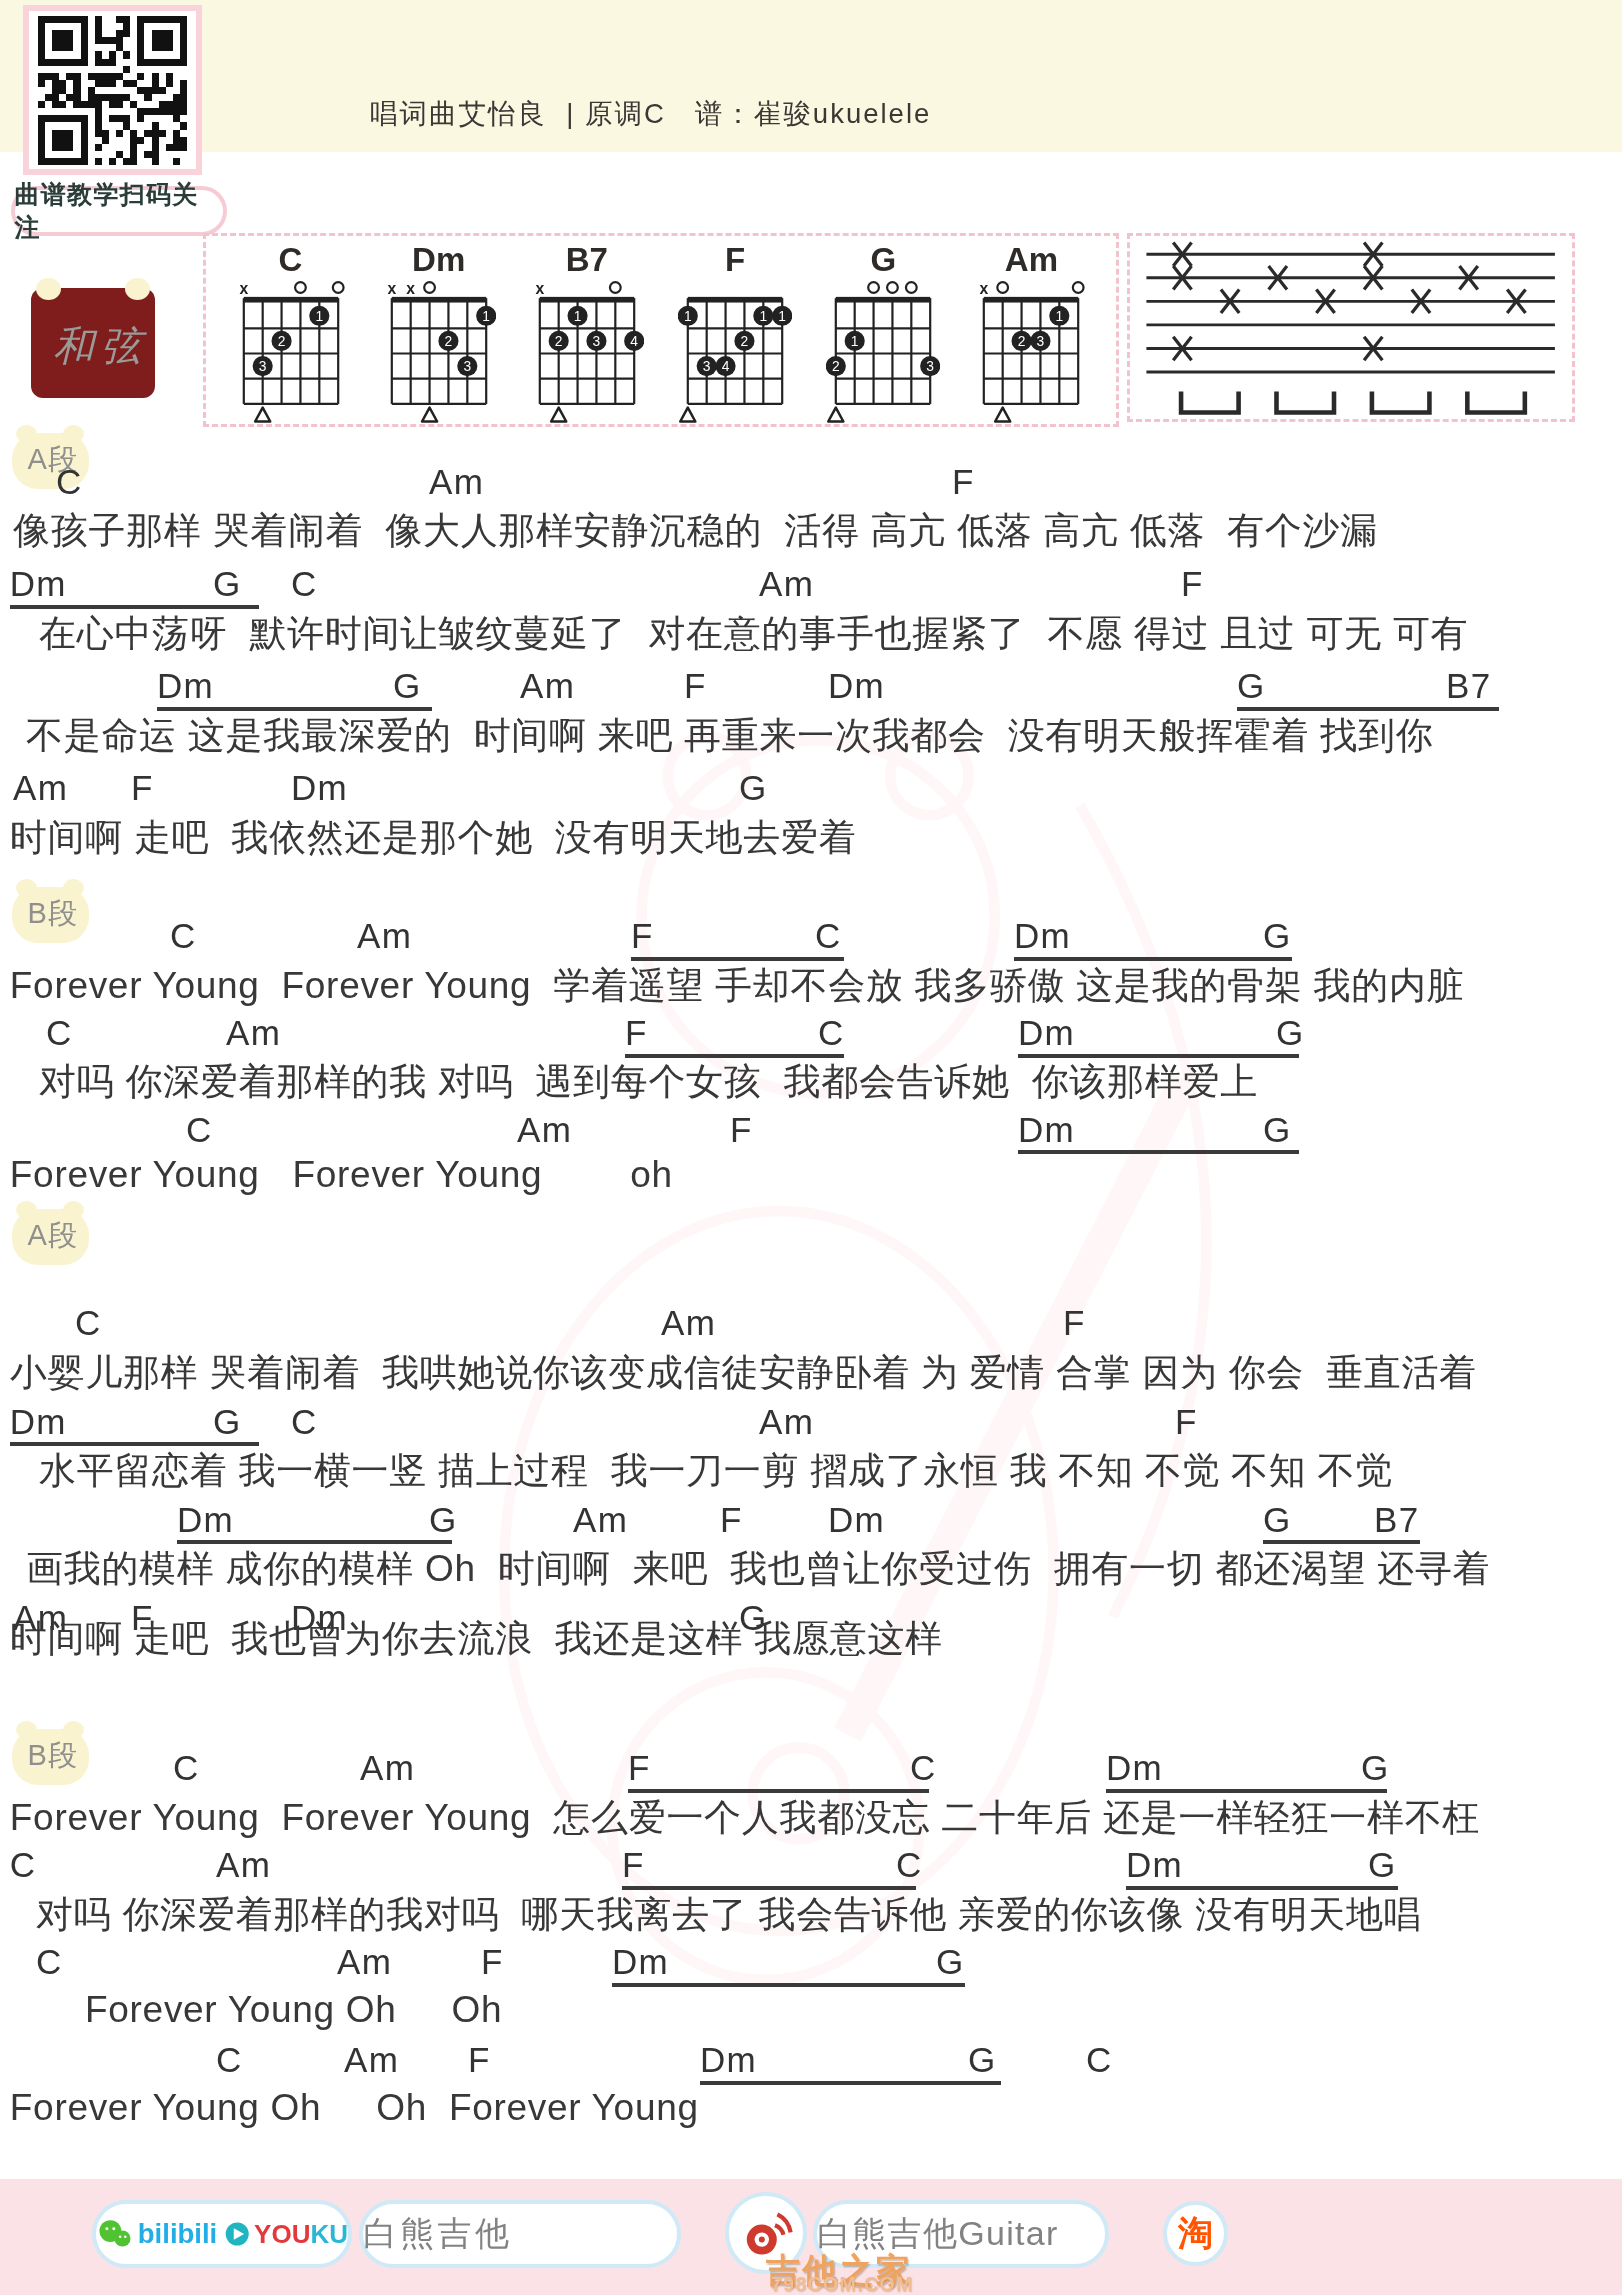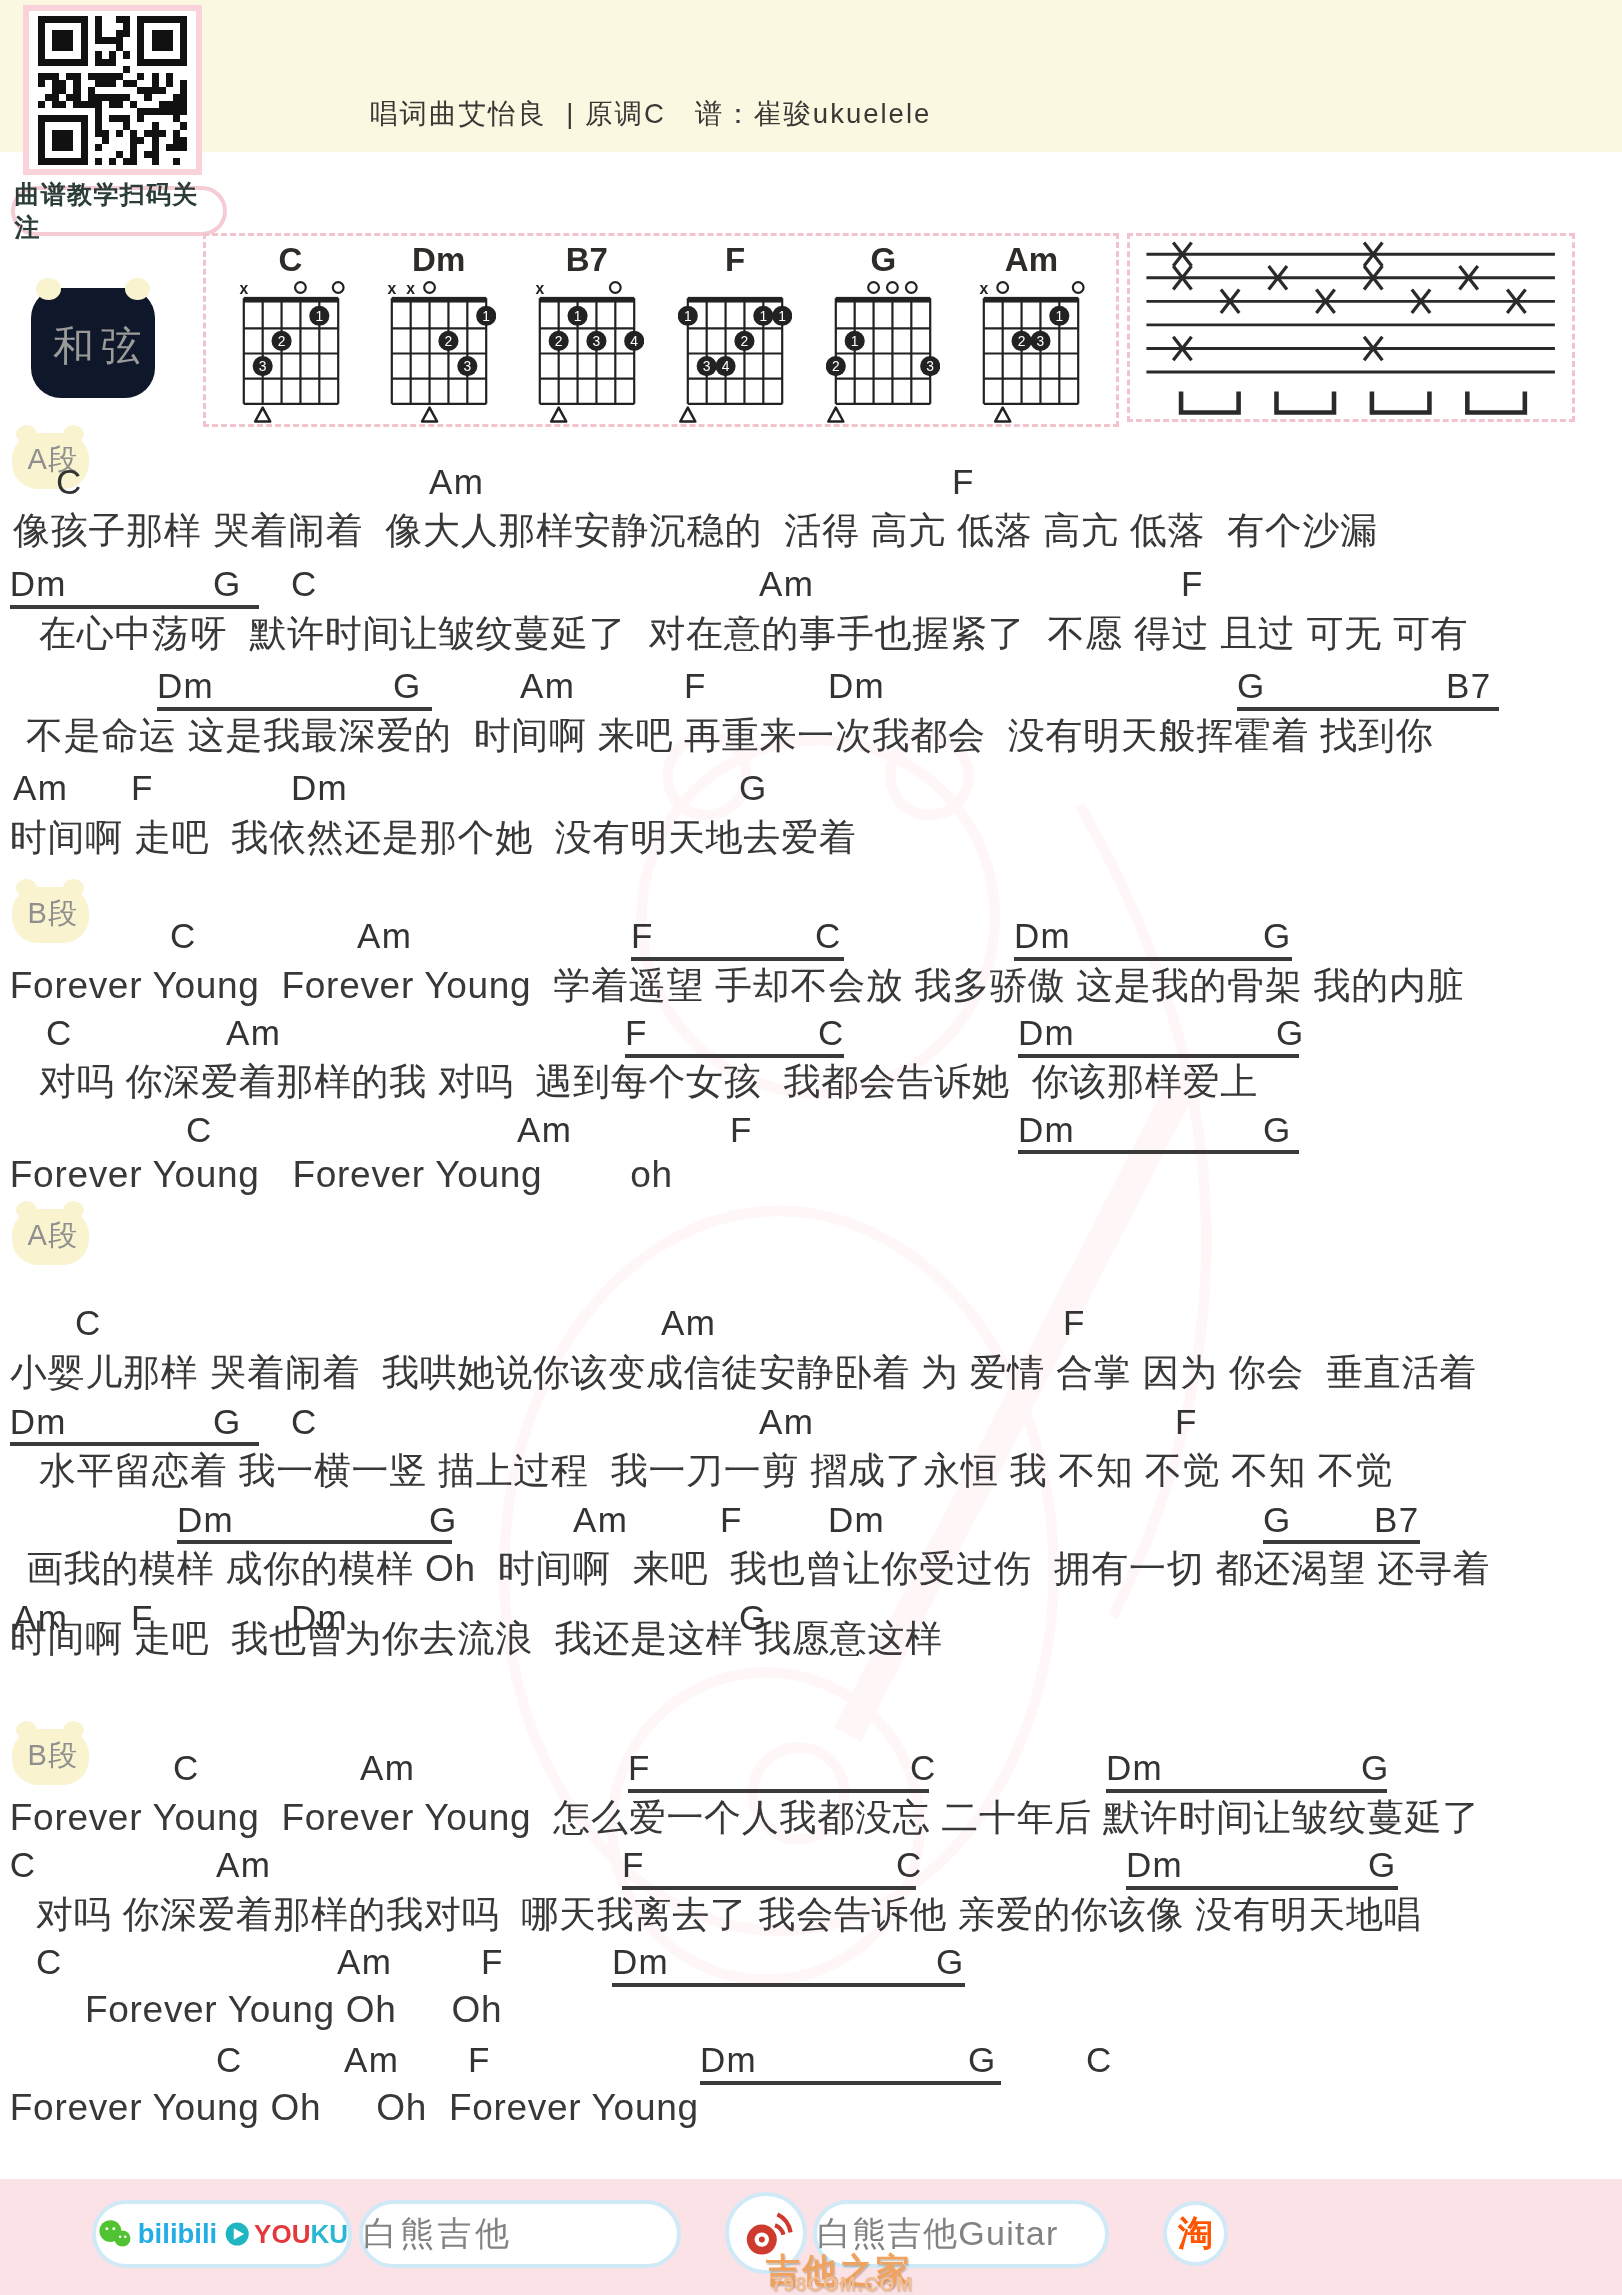--- a/index.html
+++ b/index.html
@@ -12,21 +12,21 @@
   .qr-badge{position:absolute;left:10.5px;top:186px;width:208px;height:42px;background:#ffffff;
             border:4.6px solid #f6ccd4;border-radius:26px;display:flex;align-items:center;justify-content:center;
             font-size:25px;font-weight:bold;color:#2a3d39;letter-spacing:1.3px;}
   .title-row{position:absolute;left:330px;top:7.9px;display:flex;align-items:flex-end;}
   .title-main{font-size:63px;font-weight:bold;letter-spacing:9.2px;color:#3b3734;white-space:pre;}
   .title-suffix{font-size:30px;font-weight:bold;color:#3b3734;margin-left:18.3px;margin-bottom:10.5px;letter-spacing:3.9px;}
   .subtitle{position:absolute;left:370px;top:96px;font-size:27.5px;color:#3b3734;letter-spacing:2px;white-space:pre;}
   .logo{position:absolute;left:1392px;top:38px;width:213px;height:213px;border:5.9px solid #f8ccd5;
         border-radius:50%;background:#ffffff;}
   
-  .blob{position:absolute;background:#0f172a;border-radius:30px;}
+  .blob{position:absolute;background:#7f1d1d;border-radius:12px;font-style:italic;}
   .blob::before,.blob::after{content:"";position:absolute;top:-10.5px;width:25px;height:22px;background:#f9f3cf;border-radius:50%;}
   .blob::before{left:5.2px}.blob::after{right:5.2px}
   .hx-label{position:absolute;left:31px;top:288px;width:124px;height:110px;}
   .hx-label .txt{position:absolute;left:22px;top:31px;font-size:41px;color:#9a9a98;letter-spacing:6.5px;}
   .dashed-box{position:absolute;border:3.9px dashed #f3c3cd;background:transparent;}
   .box-diagrams{left:203px;top:233px;width:876px;height:183px;display:flex;justify-content:space-between;
                 padding:5.2px 17px 0 17px;box-sizing:content-box;}
   .box-rhythm{left:1127px;top:233px;width:442px;height:183px;}
   .diagram{width:135px;display:flex;flex-direction:column;align-items:center;}
   .diagram .nm{font-size:33px;font-weight:bold;color:#2f2b28;height:37px;line-height:37px;}
@@ -548,21 +548,21 @@
       <div class="chord-row" style="top: 1748px;">
         <span class="ch" style="left: 173px;">C</span>
         <span class="ch" style="left: 360px;">Am</span>
         <span class="ch" style="left: 628px;">F</span>
         <span class="ch" style="left: 910px;">C</span>
         <span class="ch" style="left: 1106px;">Dm</span>
         <span class="ch" style="left: 1361px;">G</span>
       </div>
       <div class="ul-rule" style="left: 628px; top: 1789px; width: 301px;"></div>
       <div class="ul-rule" style="left: 1106px; top: 1789px; width: 281px;"></div>
-      <div class="lyric-line" style="left: 9.8px; top: 1793px;">Forever Young  Forever Young  怎么爱一个人我都没忘 二十年后 默许时间让皱纹蔓延了</div>
+      <div class="lyric-line" style="left: 9.8px; top: 1793px;">Forever Young  Forever Young  怎么爱一个人我都没忘 二十年后 还是一样轻狂一样不枉</div>
       <div class="chord-row" style="top: 1845px;">
         <span class="ch" style="left: 9.8px;">C</span>
         <span class="ch" style="left: 216px;">Am</span>
         <span class="ch" style="left: 622px;">F</span>
         <span class="ch" style="left: 896px;">C</span>
         <span class="ch" style="left: 1126px;">Dm</span>
         <span class="ch" style="left: 1368px;">G</span>
       </div>
       <div class="ul-rule" style="left: 622px; top: 1886px; width: 294px;"></div>
       <div class="ul-rule" style="left: 1126px; top: 1886px; width: 272px;"></div>

